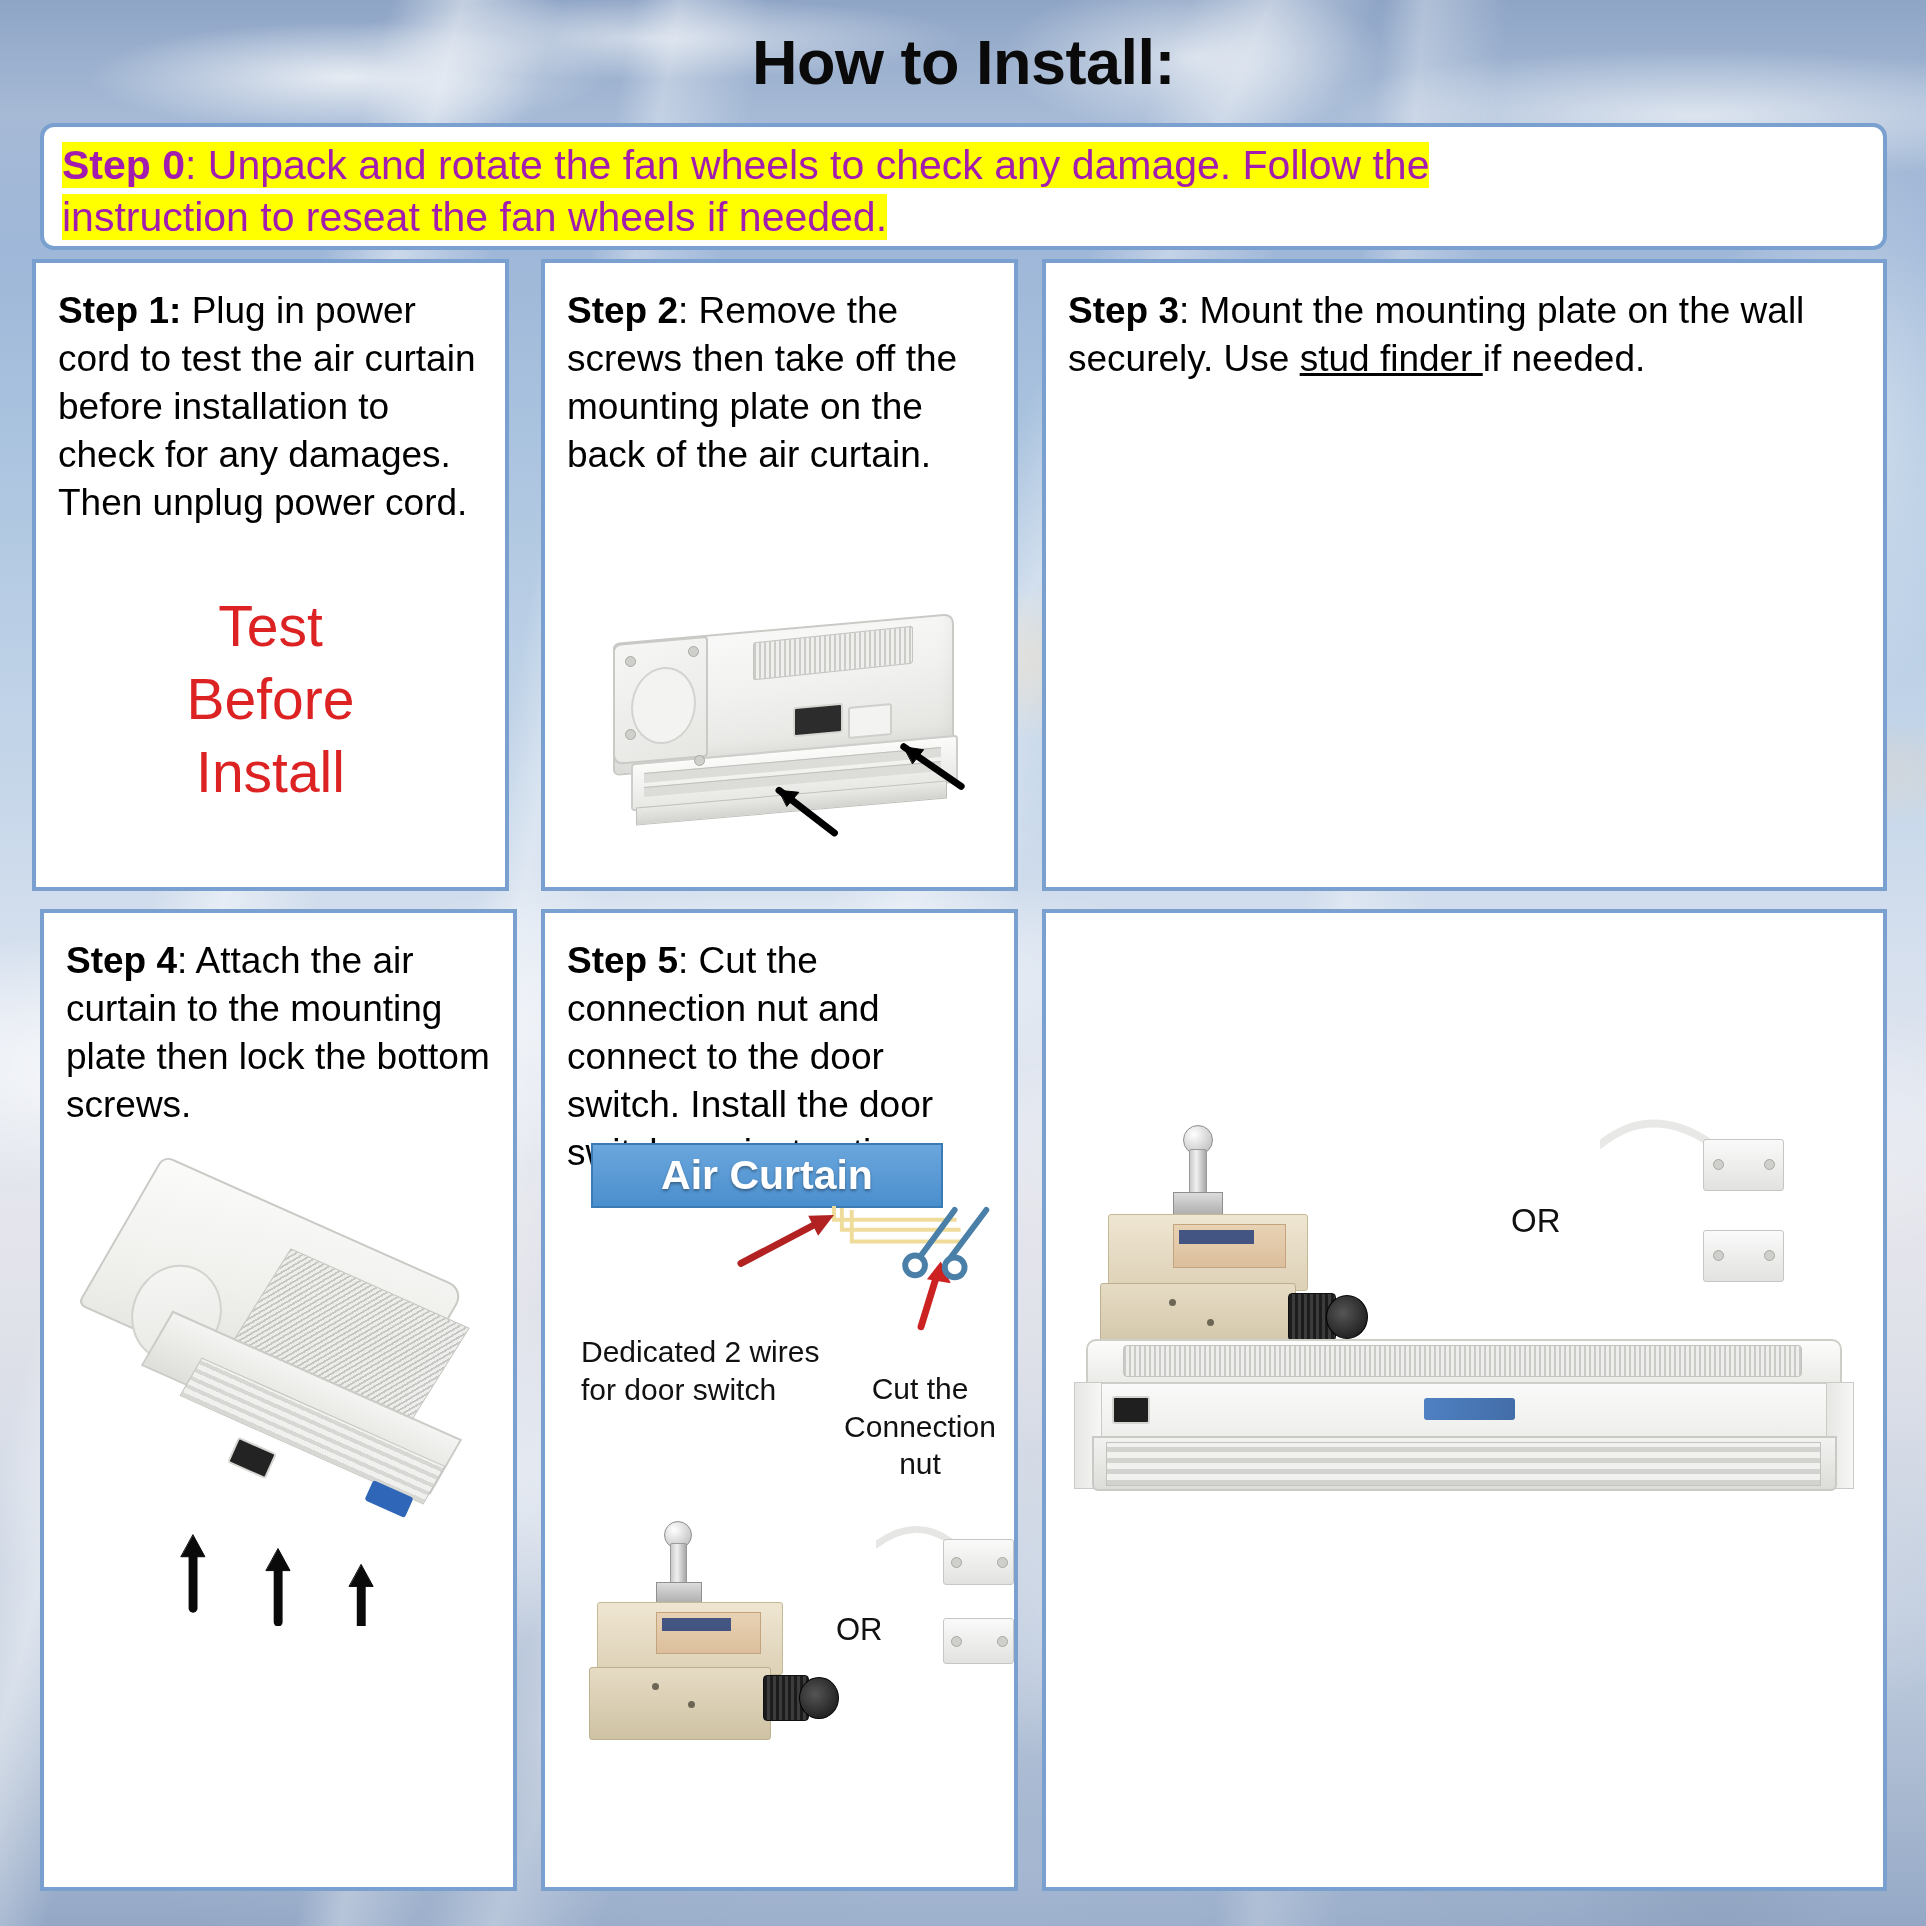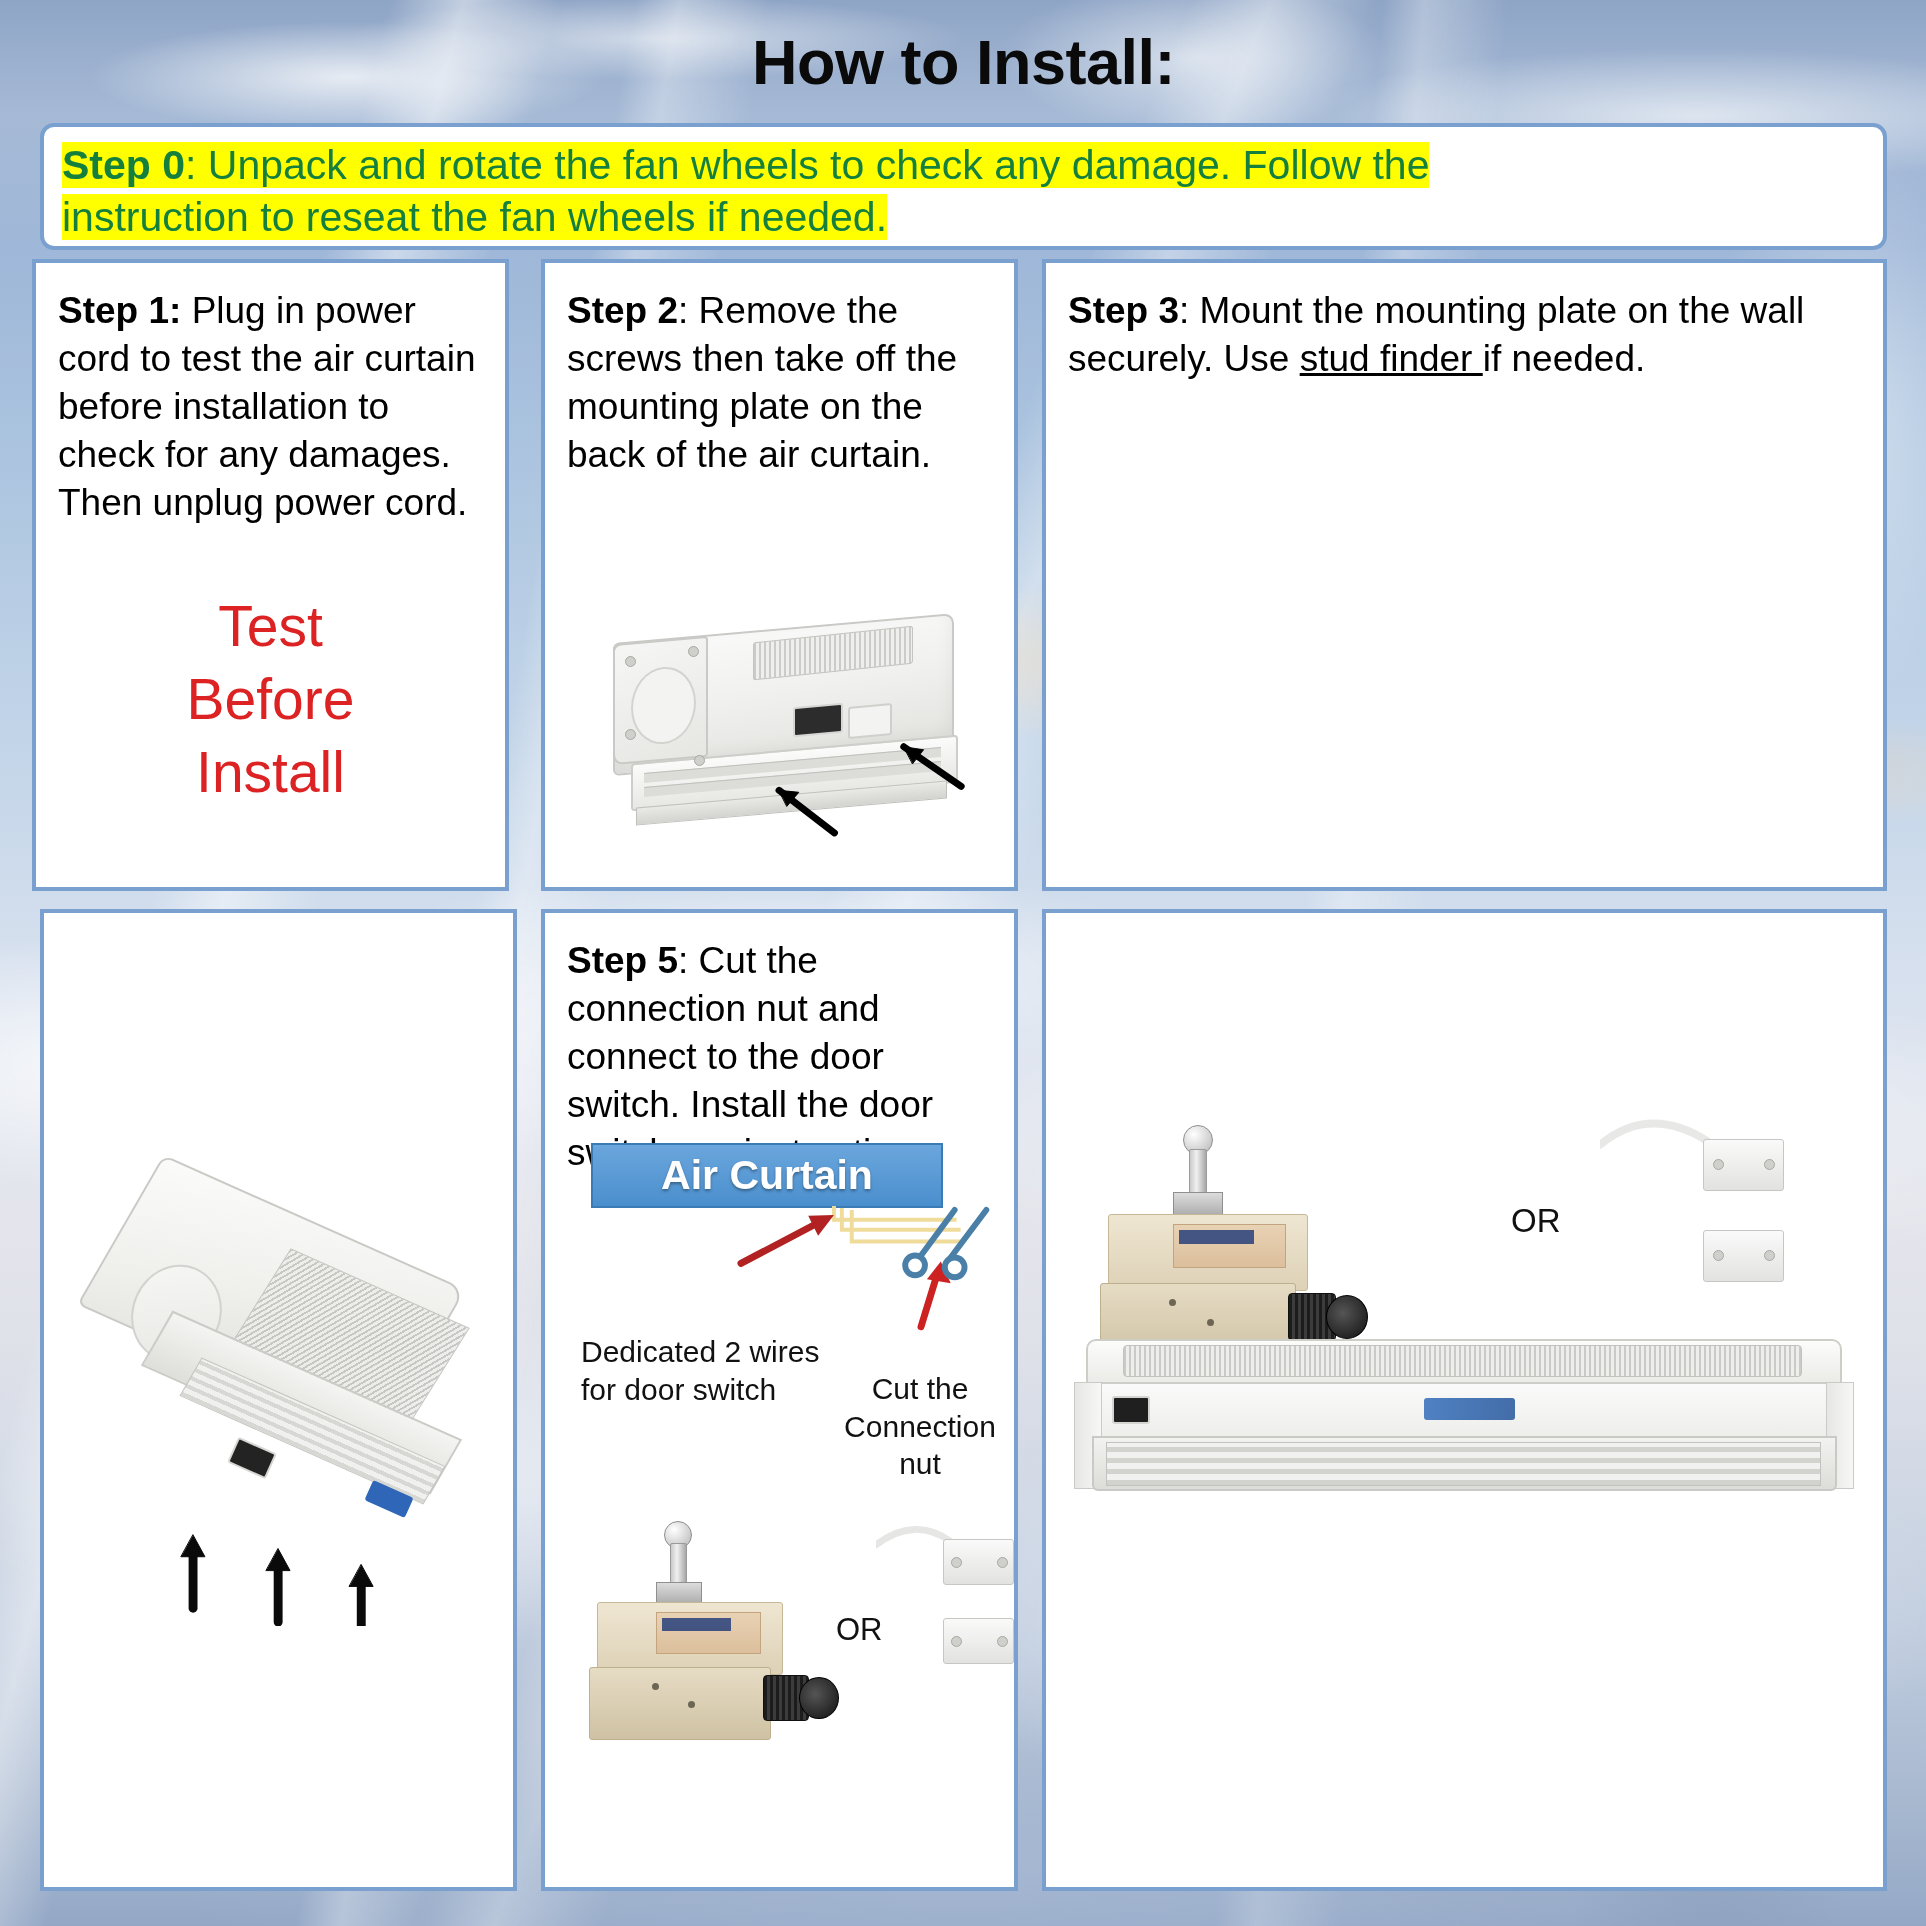--- a/index.html
+++ b/index.html
@@ -70,21 +70,21 @@
     letter-spacing:-0.5px;
   }
 
   
   #step0-box{
     position:absolute;left:40px;top:123px;width:1847px;height:127px;
     background:#ffffff;border:4px solid #7aa0cf;border-radius:14px;
     box-sizing:border-box;padding:12px 18px 8px 18px;
   }
   #step0-text{
-    font-size:41px;line-height:1.28;color:#15803d;
+    font-size:41px;line-height:1.28;color:#a21caf;
   }
   .hl{background:#ffff00;}
 
   
   .card{
     position:absolute;background:#fff;
     border:4px solid #7aa0cf;box-sizing:border-box;
     overflow:hidden;
   }
   .card-text{
@@ -362,20 +362,23 @@
   </div>
 
   <div class="card" id="card3">
     <div class="card-text">
       <b>Step 3</b><span>: Mount the mounting plate on the wall securely. Use </span><span class="u">stud finder </span><span>if needed.</span>
     </div>
 
   </div>
 
   <div class="card" id="card4">
+    <div class="card-text">
+      <b>Step 4</b><span>: Attach the air curtain to the mounting plate then lock the bottom screws.</span>
+    </div>
 
     <div class="art" id="ac4">
       <div class="ac4-main"></div>
       <div class="ac4-grille"></div>
       <div class="ac4-disc"></div>
       <div class="ac4-bottom"></div>
       <div class="ac4-vent"></div>
       <div class="ac4-switch"></div>
       <div class="ac4-badge"></div>
       <svg width="416" height="465" style="position:absolute;left:0;top:0;" viewBox="0 0 420 470">

